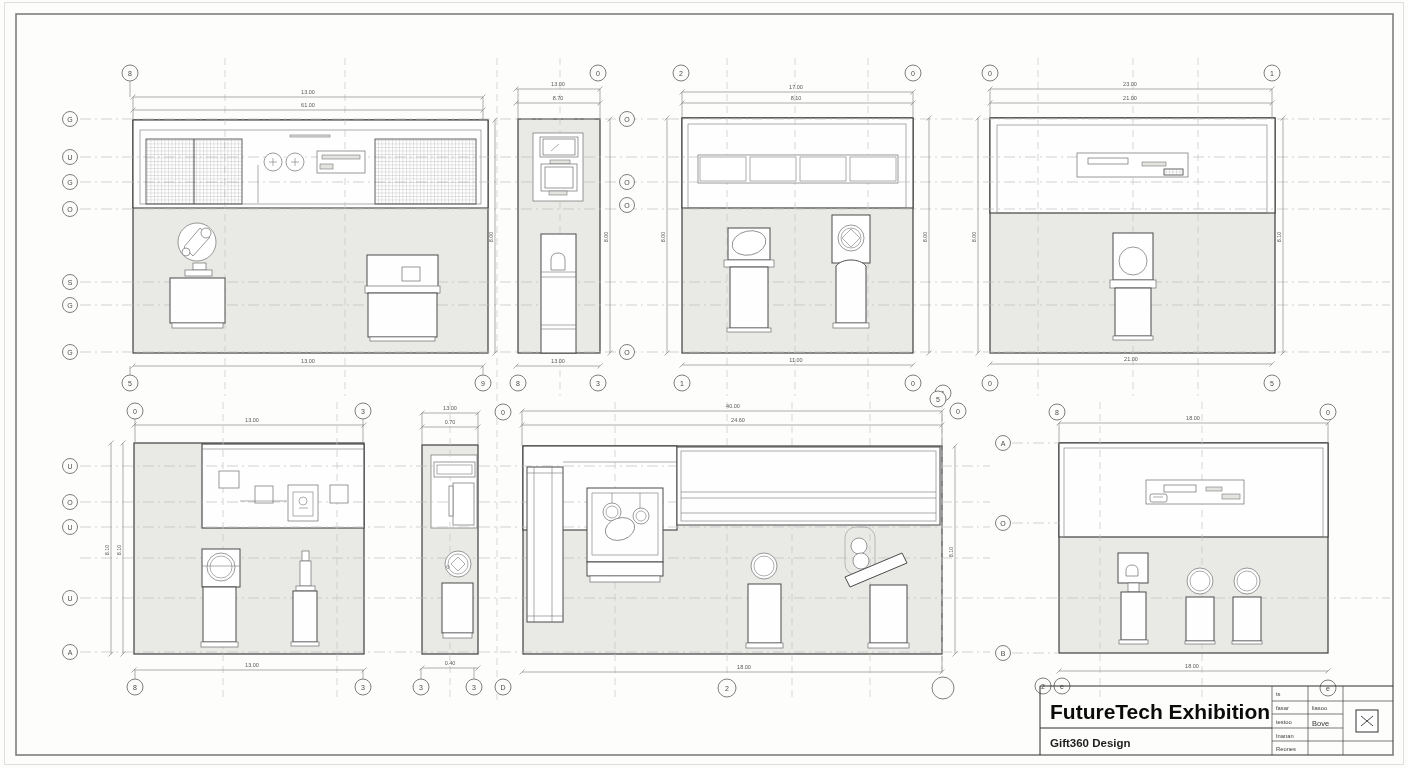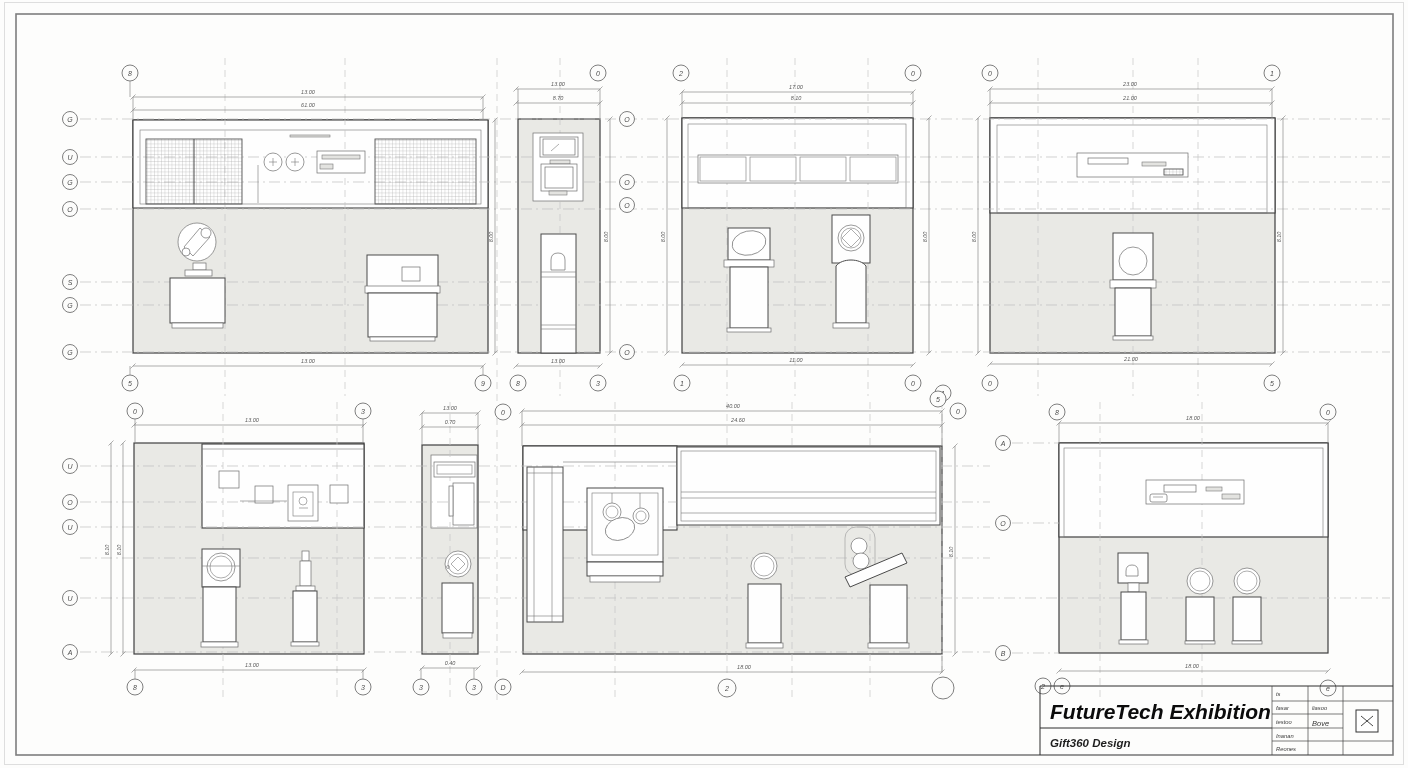--- a/index.html
+++ b/index.html
@@ -1,17 +1,17 @@
 <!DOCTYPE html>
 <html><head>
 <meta charset="utf-8">
 <style>
   html,body{margin:0;padding:0;background:#e8e8e8;}
   #stage{position:relative;width:1408px;height:768px;background:#fdfdfc;overflow:hidden;
-         font-family:"Liberation Sans",sans-serif;font-style:italic;}
+         font-family:"Liberation Sans",sans-serif;}
   svg text{font-family:"Liberation Sans",sans-serif;}
   .ln   {stroke:#4a4a4a;stroke-width:1;fill:none;}
   .lnt  {stroke:#777;stroke-width:.6;fill:none;}
   .wf   {fill:#fefefe;stroke:#4a4a4a;stroke-width:1;}
   .wf2  {fill:#fff;stroke:#6e6e6e;stroke-width:.7;}
   .gf   {fill:#e9e9e5;stroke:#3f3f3f;stroke-width:1.2;}
   .bandf{fill:#fefefe;stroke:#3f3f3f;stroke-width:1.1;}
   .bar  {fill:#e3e3e0;stroke:#777;stroke-width:.6;}
   .dim  {stroke:#8b8b8b;stroke-width:.7;fill:none;}
   .dimtxt{font-size:5.5px;fill:#5a5a5a;text-anchor:middle;}

